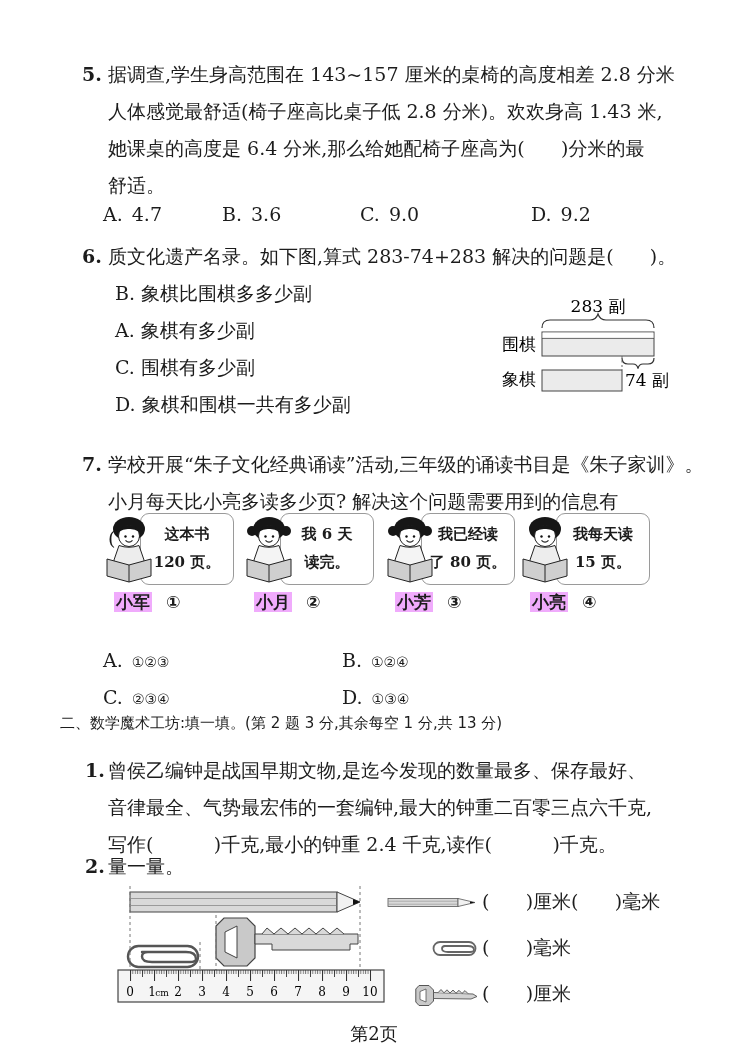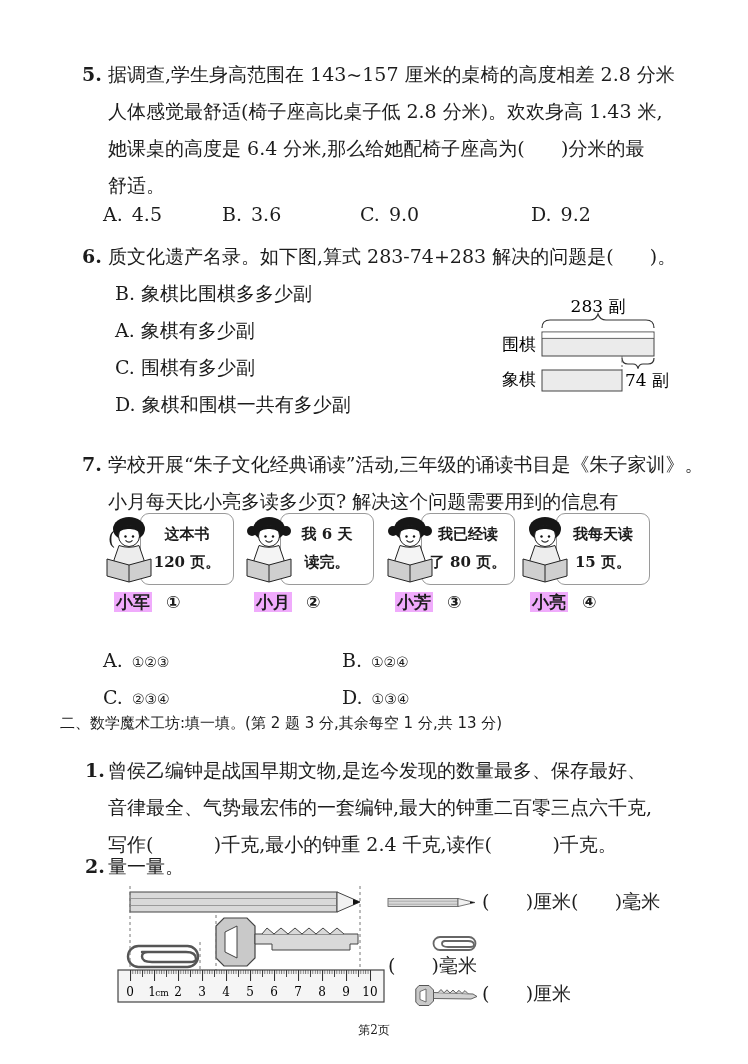--- a/index.html
+++ b/index.html
@@ -33,21 +33,21 @@
   .kid { position:absolute; left:-2px; top:3px; z-index:2; }
   .namerow { position:absolute; top:79px; left:12px; font-size:17px; white-space:pre; }
   .name { background:#f0abfc; padding:0 2px; }
   .badge { margin-left:14px; font-family:"DejaVu Sans","Liberation Sans",sans-serif; font-size:17px; }
   .diagram { position:absolute; left:478px; top:296px; }
   .scene { position:absolute; left:112px; top:882px; }
   .answers { position:absolute; left:383px; top:886px; width:340px; height:132px; }
   .ansrow { position:absolute; left:0; height:28px; display:flex; align-items:center; }
   .ansrow .iconbox { width:96px; display:flex; justify-content:flex-end; margin-right:3px; }
   .ansrow .anstext { font-size:19px; white-space:pre; }
-  .footer { position:absolute; left:0; right:0; top:1022px; text-align:center; font-size:12px; }
+  .footer { position:absolute; left:0; right:0; top:1022px; text-align:center; font-size:18px; }
   svg text { font-family:"DejaVu Serif","Liberation Serif",serif; }
 </style>
 </head>
 <body>
 
 <div class="page">
 
   <svg width="0" height="0" style="position:absolute" aria-hidden="true">
     <defs>
       <g id="kid-boy">
@@ -80,21 +80,21 @@
   <div class="qblock" style="left:82px; top:56px; width:636px;">
     <span class="qnum">5.</span>
     <div class="qlines">
       <div class="qline">据调查,学生身高范围在 143~157 厘米的桌椅的高度相差 2.8 分米</div>
       <div class="qline">人体感觉最舒适(椅子座高比桌子低 2.8 分米)。欢欢身高 1.43 米,</div>
       <div class="qline">她课桌的高度是 6.4 分米,那么给她配椅子座高为(      )分米的最</div>
       <div class="qline">舒适。</div>
     </div>
   </div>
   <div class="qblock optrow" style="left:82px; top:196px; width:640px;">
-    <span class="opt" style="left:21px;"><span>A.</span><span class="val">4.5</span></span>
+    <span class="opt" style="left:21px;"><span>A.</span><span class="val">4.7</span></span>
     <span class="opt" style="left:140px;"><span>B.</span><span class="val">3.6</span></span>
     <span class="opt" style="left:278px;"><span>C.</span><span class="val">9.0</span></span>
     <span class="opt" style="left:415px;margin-left:34px;"><span>D.</span><span class="val">9.2</span></span>
   </div>
 
   <div class="qblock" style="left:82px; top:238px; width:636px;">
     <span class="qnum">6.</span>
     <div class="qlines">
       <div class="qline">质文化遗产名录。如下图,算式 283-74+283 解决的问题是(      )。</div>
       <div class="qline opt-indent">B. 象棋比围棋多多少副</div>
@@ -251,21 +251,21 @@
       <span class="iconbox">
         <svg width="92" height="13" viewBox="0 0 92 13">
           <rect x="1" y="2.5" width="70" height="8" fill="#d9d9d9" stroke="#555" stroke-width="0.8"></rect>
           <path d="M1,5.2 L71,5.2 M1,8.2 L71,8.2" stroke="#999" stroke-width="0.7"></path>
           <polygon points="71,2.5 88,6.5 71,10.5" fill="#f1f1f1" stroke="#555" stroke-width="0.8"></polygon>
           <polygon points="83,5.4 88,6.5 83,7.6" fill="#111"></polygon>
         </svg>
       </span>
       <span class="anstext">(      )厘米(      )毫米</span>
     </div>
-    <div class="ansrow" style="top:48px;flex-direction:column;">
+    <div class="ansrow" style="top:48px;">
       <span class="iconbox">
         <svg width="47" height="19" viewBox="0 0 47 19" fill="none" stroke="#666" stroke-width="1.8" stroke-linecap="round">
           <rect x="1.5" y="3" width="42" height="13" rx="6.5"></rect>
           <path d="M12,7 L36,7 Q42,7 42,11 Q42,13 38,13 L16,13 Q10,13 10,9.8 Q10,7 13,7"></path>
         </svg>
       </span>
       <span class="anstext">(      )毫米</span>
     </div>
     <div class="ansrow" style="top:94px;">
       <span class="iconbox">

